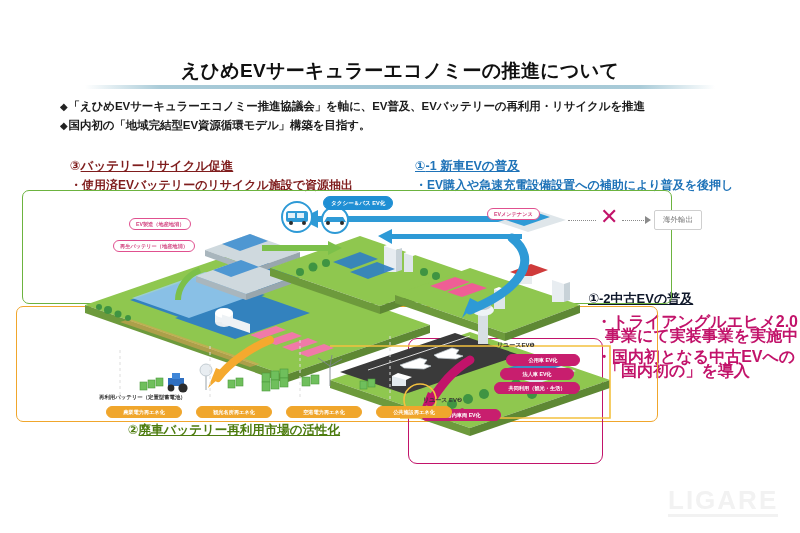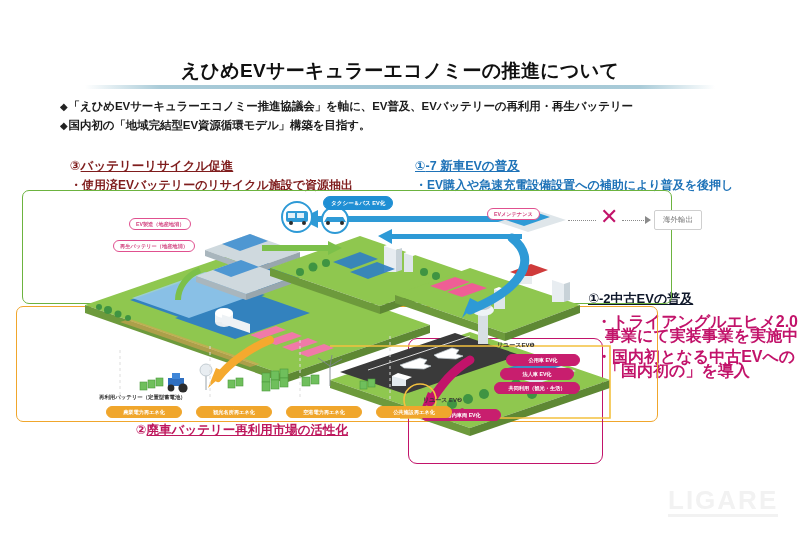--- a/index.html
+++ b/index.html
@@ -24,21 +24,21 @@
 
   
   .sec{position:absolute;}
   .sec .head{font-size:12.5px;font-weight:bold;white-space:nowrap;}
   .sec .head .num{text-decoration:none;}
   .sec .head .ttl{text-decoration:underline;}
   .sec .sub{font-size:12px;font-weight:bold;white-space:nowrap;margin-top:2px;}
 
   .sec-green{left:70px;top:8px;color:#7f1d1d;}
   .sec-blue{left:415px;top:8px;color:#1f73b8;}
-  .sec-orange{left:136px;top:272px;color:#be185d;}
+  .sec-orange{left:128px;top:272px;color:#4d7c0f;}
 
   .sec-pink{position:absolute;left:588px;top:140px;width:180px;color:#c2136a;}
   .sec-pink .head{font-size:13px;font-weight:bold;color:#0f172a;}
   .sec-pink li{font-size:16px;font-weight:bold;color:#c2136a;line-height:14px;
     list-style:none;margin:7px 0 0 8px;text-indent:-9px;padding-left:9px;white-space:nowrap;}
 
   
   .box{position:absolute;border-radius:7px;background:transparent;}
   .box-green{left:22px;top:40px;width:648px;height:112px;border:1.6px solid #6cb33f;}
   .box-orange{left:16px;top:156px;width:640px;height:114px;border:1.6px solid #f0a62c;}
@@ -71,37 +71,37 @@
 <div class="page">
 
   <div class="title-wrap">
     <div class="title-text">えひめEVサーキュラーエコノミーの推進について</div>
     <div class="title-rule"></div>
   </div>
 
   <div class="bullets">
     <div class="bullet">
       <span class="dia">◆</span>
-      <span>「えひめEVサーキュラーエコノミー推進協議会」を軸に、EV普及、EVバッテリーの再利用・再生バッテリー</span>
+      <span>「えひめEVサーキュラーエコノミー推進協議会」を軸に、EV普及、EVバッテリーの再利用・リサイクルを推進</span>
     </div>
     <div class="bullet">
       <span class="dia">◆</span>
       <span>国内初の「地域完結型EV資源循環モデル」構築を目指す。</span>
     </div>
   </div>
 
   <div class="diagram">
 
     <div class="sec sec-green">
       <div class="head"><span class="num">③</span><span class="ttl">バッテリーリサイクル促進</span></div>
       <div class="sub">・使用済EVバッテリーのリサイクル施設で資源抽出</div>
     </div>
 
     <div class="sec sec-blue">
-      <div class="head"><span class="ttl">①</span><span class="ttl">-7 新車EVの普及</span></div>
+      <div class="head"><span class="ttl">①</span><span class="ttl">-1 新車EVの普及</span></div>
       <div class="sub">・EV購入や急速充電設備設置への補助により普及を後押し</div>
     </div>
 
     <div class="sec sec-orange">
       <div class="head"><span class="num">②</span><span class="ttl">廃車バッテリー再利用市場の活性化</span></div>
     </div>
 
     <div class="sec-pink">
       <div class="head" style="text-decoration:underline;"><span>①</span><span>-2中古EVの普及</span></div>
       <ul style="margin:6px 0 0 0;padding:0;">

